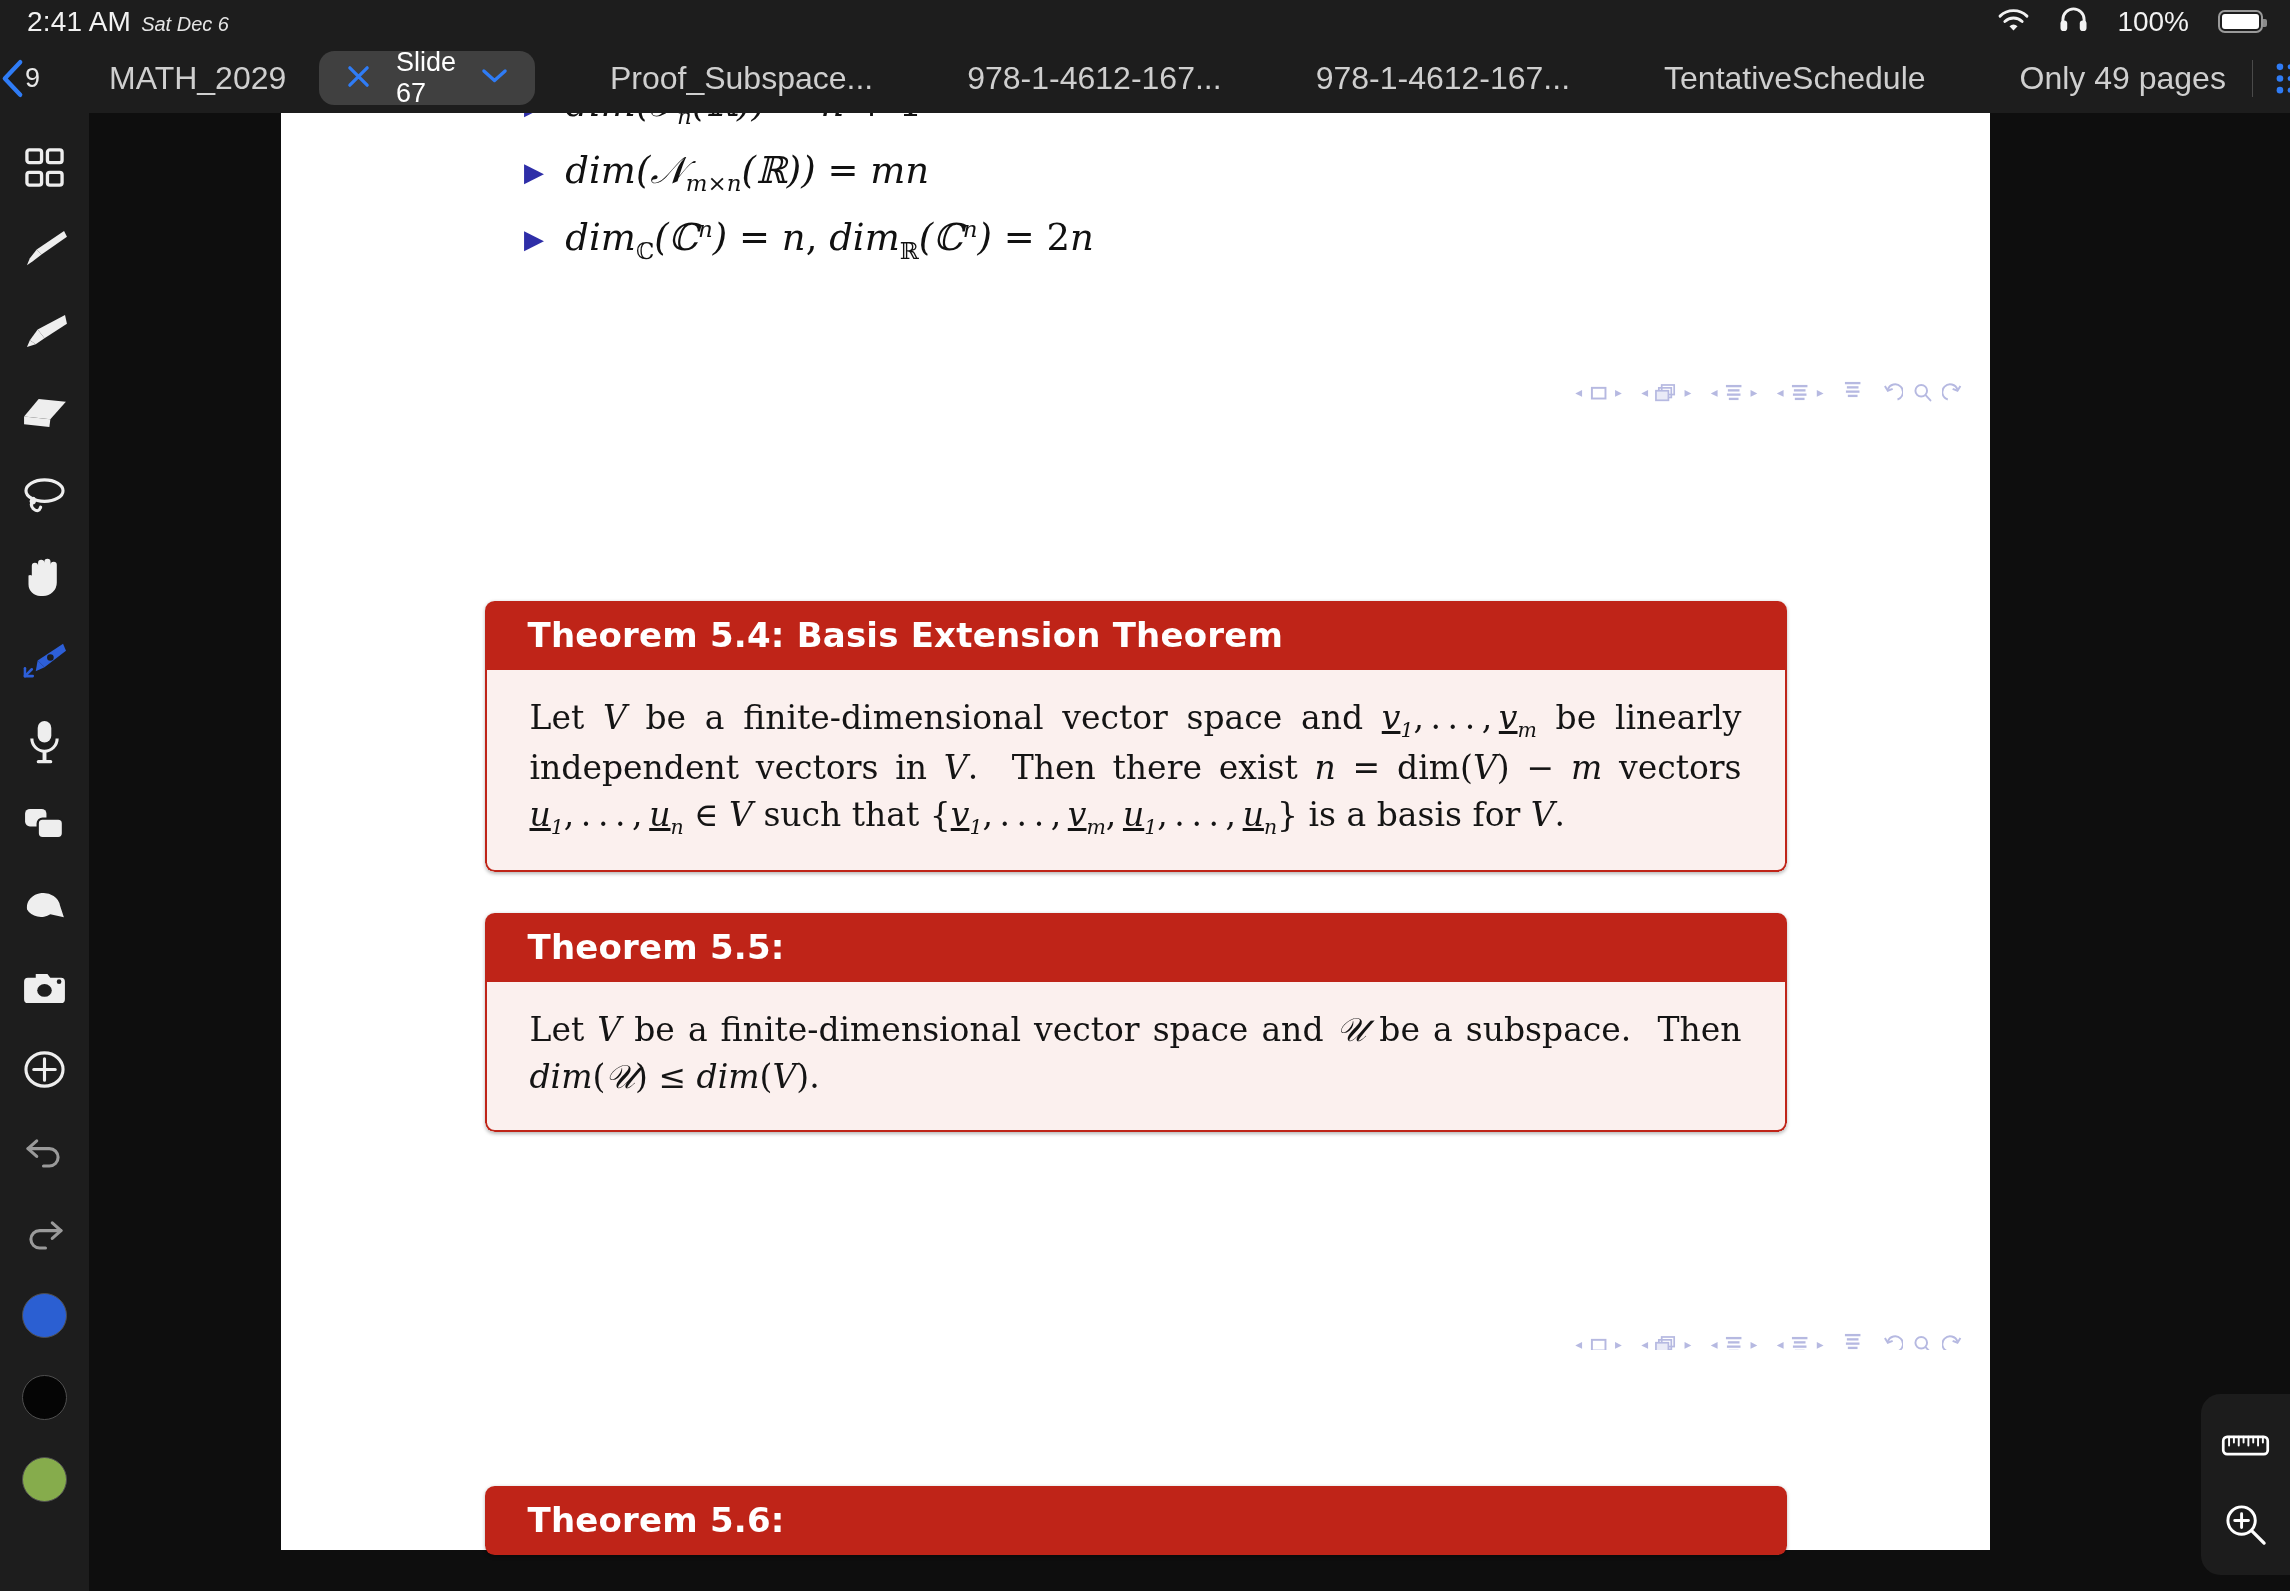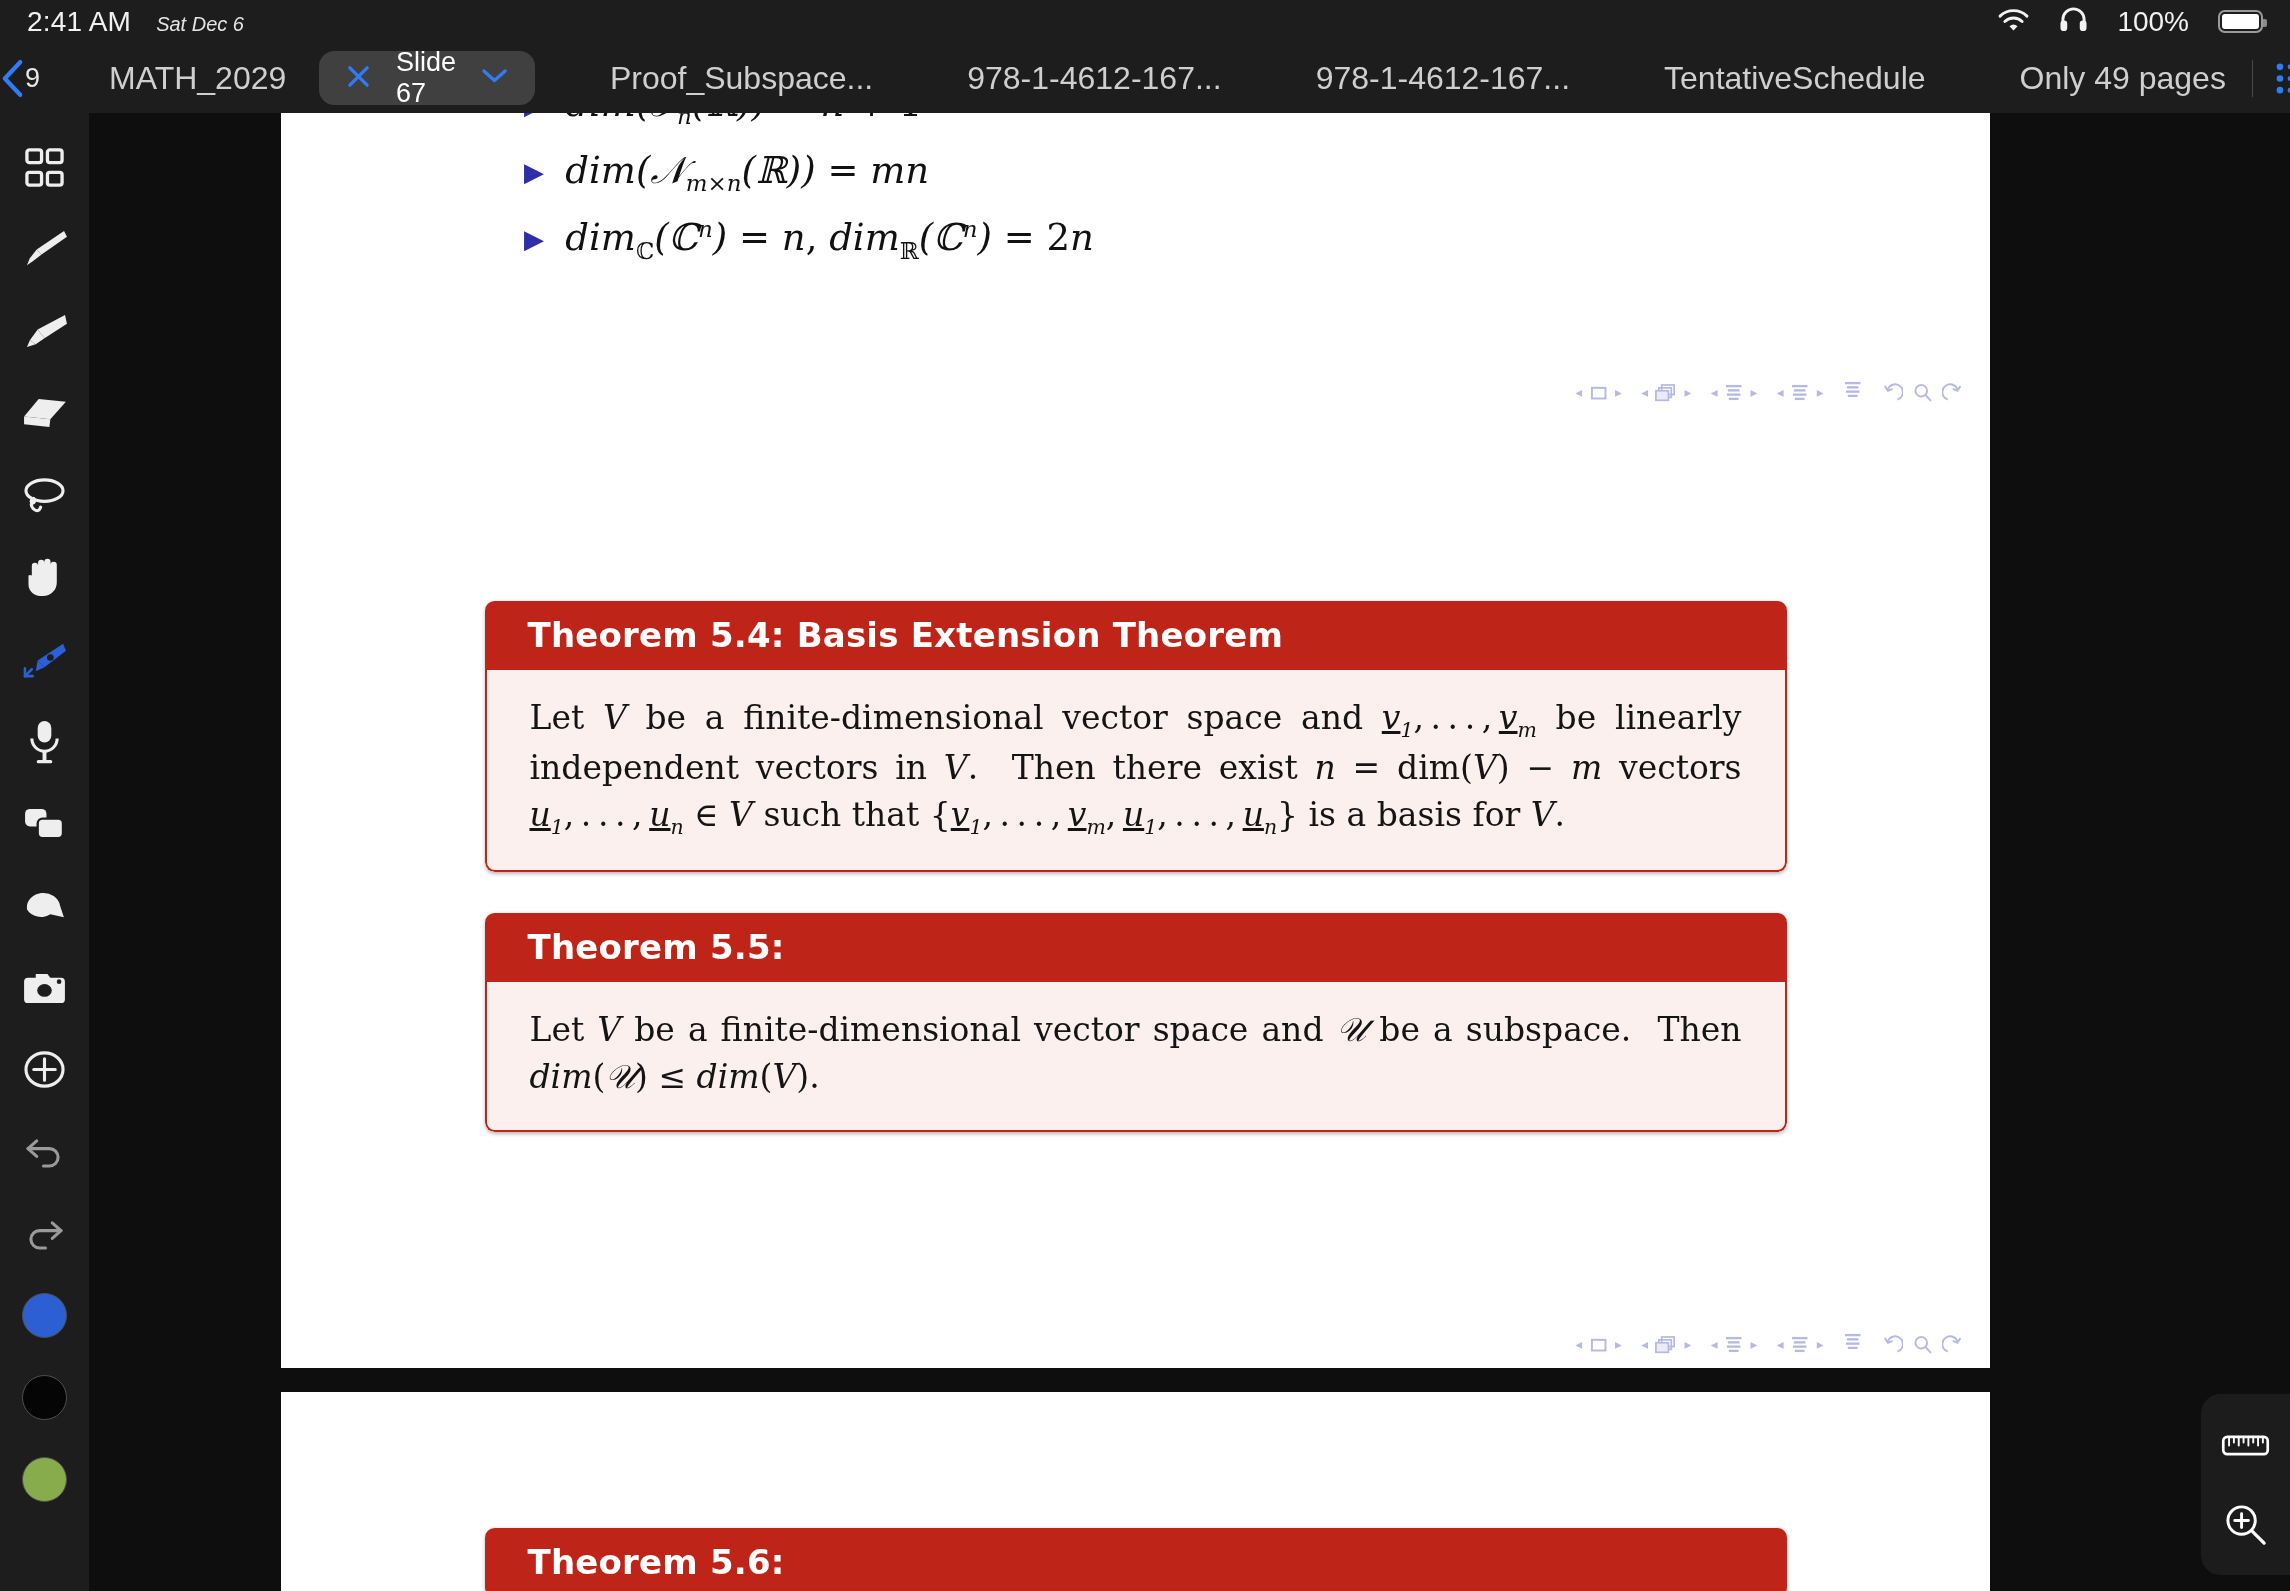--- a/index.html
+++ b/index.html
@@ -9,21 +9,21 @@
     font-family: "Liberation Sans", sans-serif;
     overflow: hidden;
   }
   
   .statusbar {
     position: absolute; top: 0; left: 0; width: 2290px; height: 43px;
     background: #1d1d1d;
     display: flex; align-items: center; justify-content: space-between;
     padding: 0 27px;
   }
-  .status-left { display: flex; align-items: baseline; gap: 25px; }
+  .status-left { display: flex; align-items: baseline; gap: 10px; }
   .status-time { color: #f2f2f2; font-size: 28px; font-weight: 500; letter-spacing: 0.2px; }
   .status-date { color: #e5e5e5; font-size: 20px; font-weight: 500; font-style: italic; }
   .status-right { display: flex; align-items: center; gap: 29px; }
   .status-batt-pct { color: #f2f2f2; font-size: 28px; font-weight: 500; }
   .batt {
     width: 45px; height: 23px; border: 2.4px solid #9a9a9a; border-radius: 6.8px;
     position: relative; display: flex; align-items: center; padding: 2.4px;
   }
   .batt::after {
     content: ""; position: absolute; right: -5.8px; top: 6.8px;
@@ -527,21 +527,21 @@
         <svg width="21.3" height="19.4" viewBox="0 0 22 20">
           <path d="M6 17 a8 8 0 1 1 10 -10" fill="none" stroke="#b3b6e0" stroke-width="2"></path>
           <path d="M19 3 L16 8 L11 6" fill="none" stroke="#b3b6e0" stroke-width="2"></path>
           </svg>
       </span>
     </div>
   </div>
 
   <div class="page-sep" style="top:1271px;"></div>
 
-  <div class="page" style="top:1279px; height:200px;">
+  <div class="page" style="top:1237px; height:200px;">
     <div style="padding-top:136px;">
       <div class="thm">
         <div class="thm-head">Theorem 5.6:</div>
       </div>
     </div>
   </div>
 
   <div class="float-btns">
     <div class="float-btn">
       <svg width="49" height="29" viewBox="0 0 50 30">

